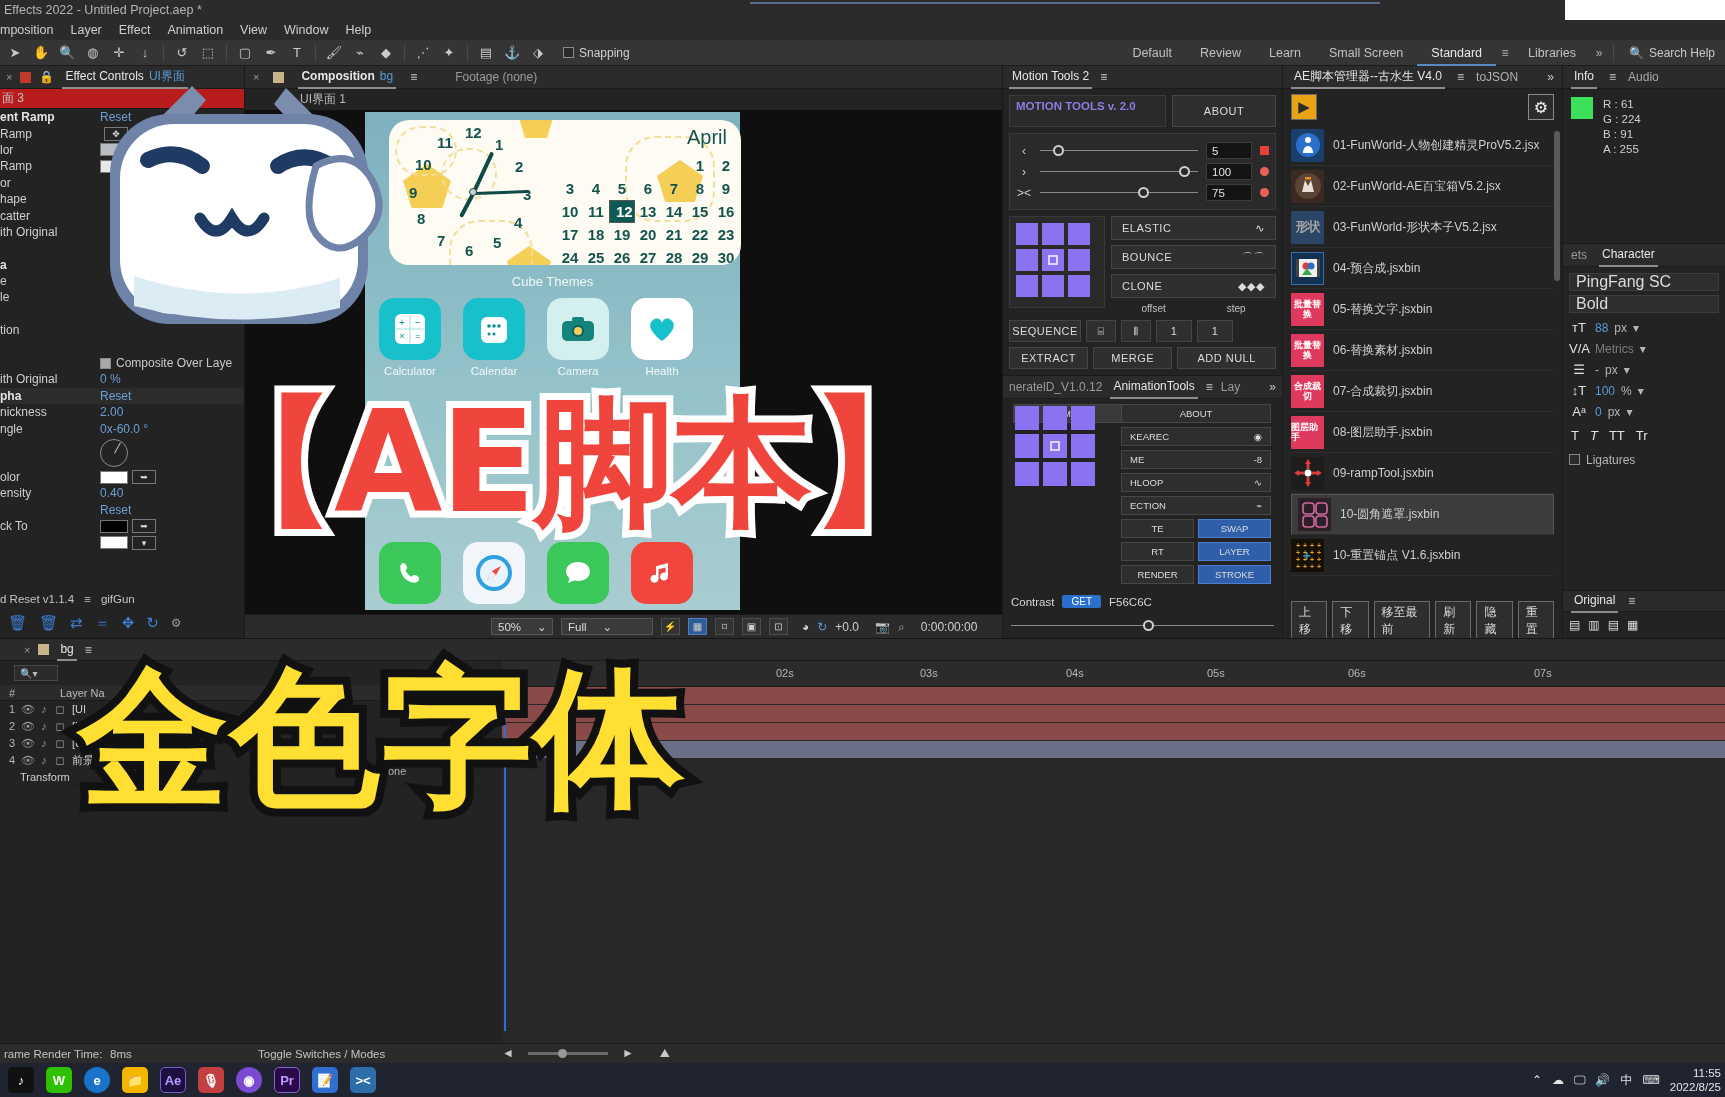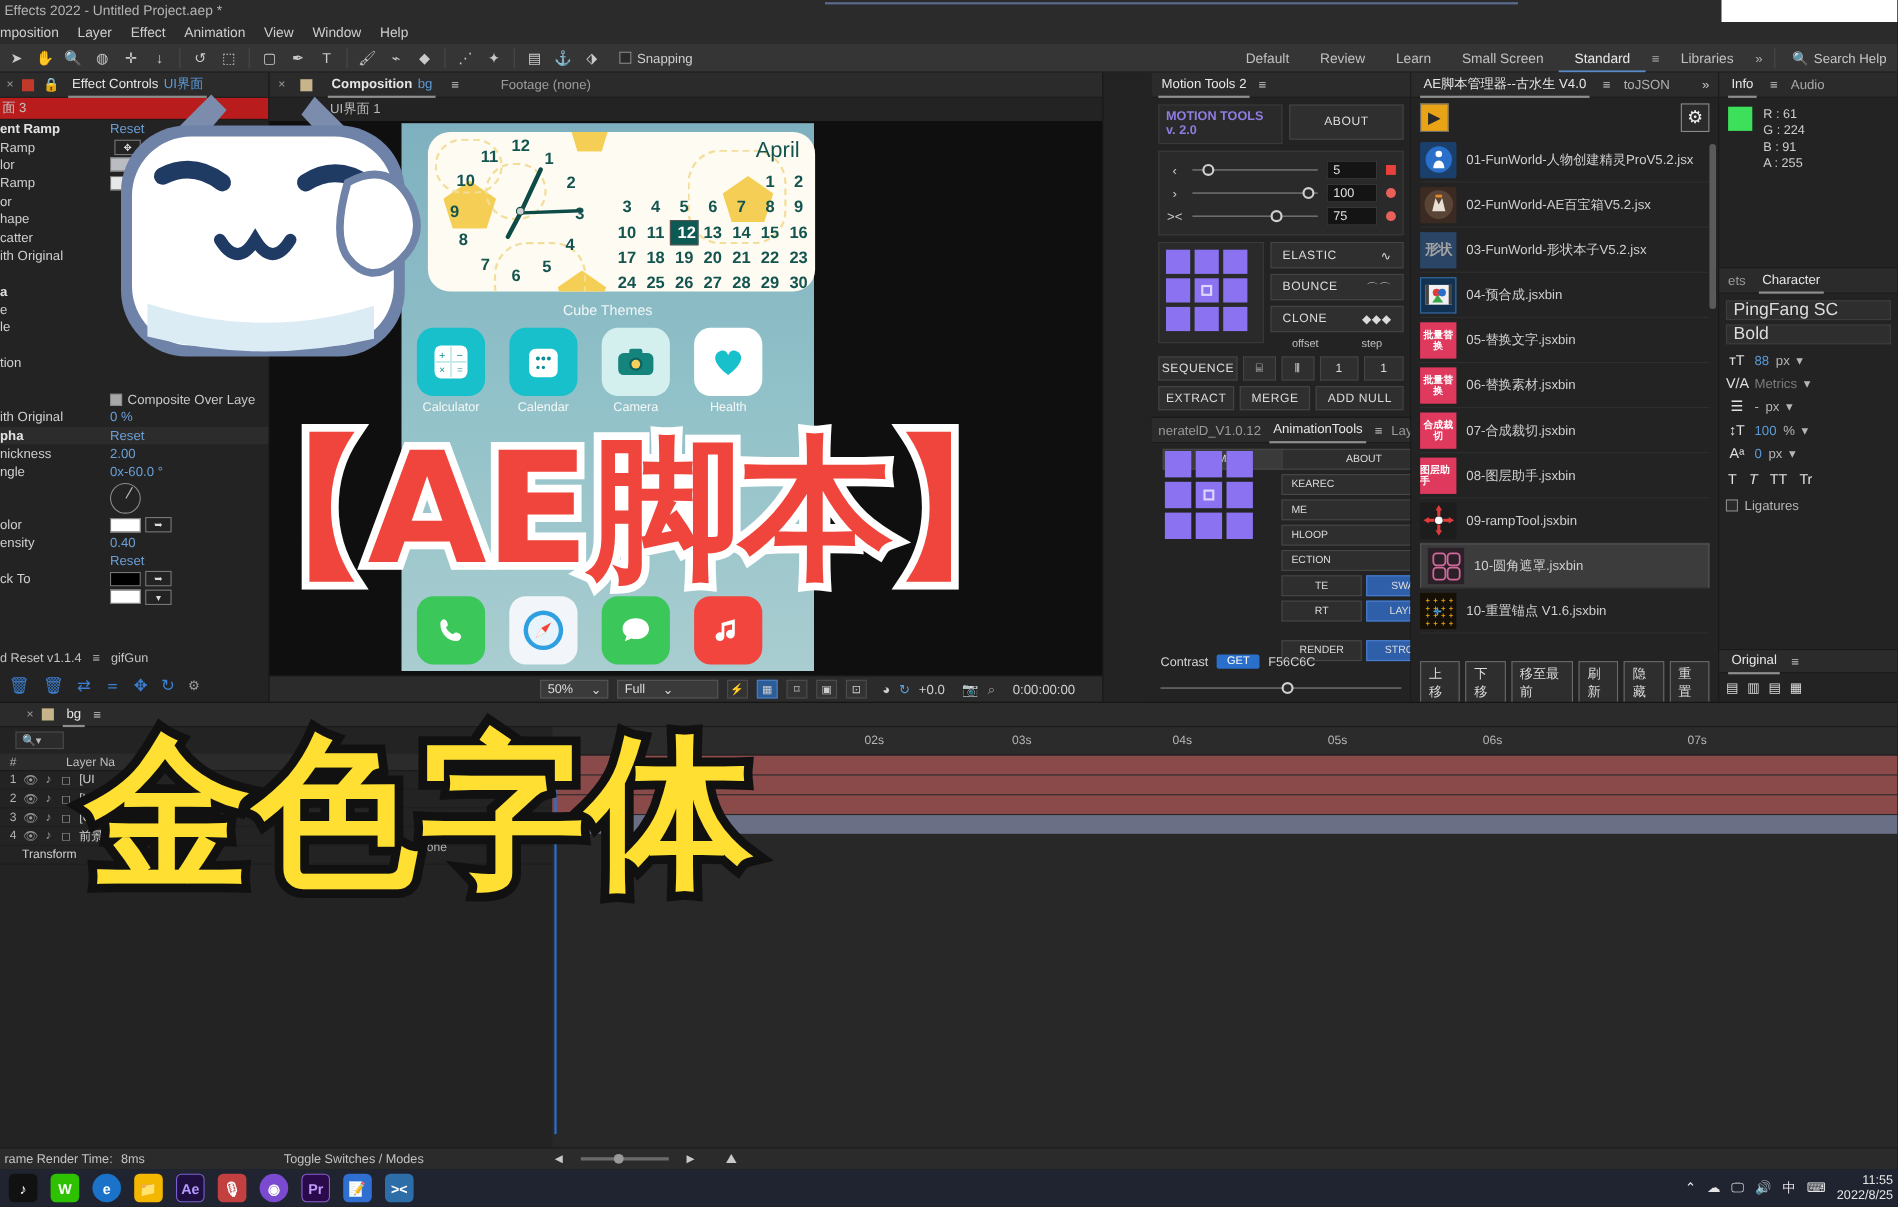--- a/index.html
+++ b/index.html
@@ -102,21 +102,21 @@
   .dock-row { position:absolute; left:14px; bottom:6px; display:flex; gap:22px; }
   .comp-footer { height:24px; background:#2b2b2b; display:flex; align-items:center; gap:8px;
                  padding-left:246px; border-top:1px solid #1a1a1a;}
   .sel { height:17px; background:#3a3a3a; border:1px solid #555; color:#dcdcdc; font-size:11.5px;
          display:inline-flex; align-items:center; padding:0 6px; gap:16px;}
   .mini { width:19px; height:17px; border:1px solid #4d4d4d; background:#333; display:inline-flex;
           align-items:center; justify-content:center; color:#ccc; font-size:10px;}
   .mini.on { background:#2d5d96; border-color:#4d7fc0; }
 
   
-  .mtcol { width:280px; display:flex; flex-direction:column; border-right:1px solid #1a1a1a;padding-left:44px; }
+  .mtcol { width:280px; display:flex; flex-direction:column; border-right:1px solid #1a1a1a; }
   .mt { background:#232323; }
   .mt-body { padding:6px; }
   .mt-card { background:#2a2a2a; border:1px solid #3a3a3a; margin-bottom:6px; padding:6px; }
   .mt-title { color:#8f7ce0; font-weight:bold; font-size:11.5px; line-height:13px; }
   .mt-btn { background:#2f2f2f; border:1px solid #454545; color:#dcdcdc; text-align:center;
             font-size:11px; letter-spacing:.5px; display:flex; align-items:center; justify-content:center;}
   .slider-row { display:flex; align-items:center; gap:8px; height:21px; }
   .srail { flex:1; height:1px; background:#8a8a8a; position:relative; }
   .sknob { position:absolute; top:-5px; width:11px; height:11px; border-radius:50%;
            border:2px solid #cfcfcf; background:#2a2a2a; }
@@ -752,21 +752,21 @@
             <span>∿</span>
           </div>
           <div class="at-btn" style="margin-bottom:4px;justify-content:space-between;padding:0 8px">
             <span>ECTION</span>
             <span>⌁</span>
           </div>
           <div style="display:flex;gap:4px;margin-bottom:4px">
             <div class="at-btn" style="flex:1">TE</div>
             <div class="at-btn at-blue" style="flex:1">SWAP</div>
           </div>
-          <div style="display:flex;gap:4px;margin-bottom:17px">
+          <div style="display:flex;gap:4px;margin-bottom:4px">
             <div class="at-btn" style="flex:1">RT</div>
             <div class="at-btn at-blue" style="flex:1">LAYER</div>
           </div>
           <div style="display:flex;gap:4px">
             <div class="at-btn" style="flex:1">RENDER</div>
             <div class="at-btn at-blue" style="flex:1">STROKE</div>
           </div>
         </div>
 
         <div class="at-grid">
@@ -1054,21 +1054,21 @@
         <span style="margin-left:4px">前景</span>
       </div>
       <div class="tl-row" style="padding-left:20px">
         <span>Transform</span>
       </div>
     </div>
 
     <div style="position:absolute;left:380px;top:126px;font-size:11px;color:#b0b0b0">None</div>
 
     <div class="tl-ruler">
-      <span class="tick" style="left:284px">02s</span>
+      <span class="tick" style="left:274px">02s</span>
       <span class="tick" style="left:418px">03s</span>
       <span class="tick" style="left:564px">04s</span>
       <span class="tick" style="left:705px">05s</span>
       <span class="tick" style="left:846px">06s</span>
       <span class="tick" style="left:1032px">07s</span>
     </div>
 
     <div class="tl-track-area">
       <div class="bar" style="top:0;background:#8a4a4a"></div>
       <div class="bar" style="top:18px;background:#8a4a4a"></div>

